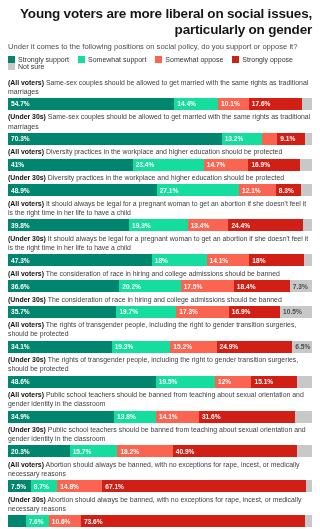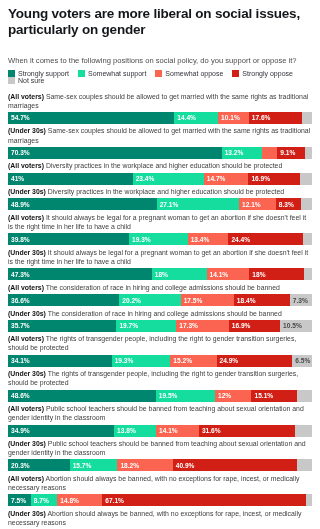--- a/index.html
+++ b/index.html
@@ -22,21 +22,22 @@
     padding: 6px 8px 4px 8px;
     display: flex;
     flex-direction: column;
   }
   .title {
     font-size: 13.5px;
     font-weight: bold;
     line-height: 1.17;
     letter-spacing: -0.2px;
     color: #14171a;
-    margin: 0 0 18px 0;
+    margin: 0 0 4px 0;
+    text-align: right;
   }
   .subtitle {
     font-size: 7.6px;
     line-height: 1.25;
     color: #4c4c4c;
     margin: 0 0 5px 0;
   }
   .legend {
     display: flex;
     flex-wrap: wrap;
@@ -96,21 +97,21 @@
   .seg.dark-text {
     color: #4a4a4a;
   }
 </style>
 </head>
 <body>
 
 <div class="chart-wrap">
 
   <h1 class="title">Young voters are more liberal on social issues, particularly on gender</h1>
-  <p class="subtitle">When it comes to the following positions on social policy, do you support or oppose it?</p>
+  <p class="subtitle">Under it comes to the following positions on social policy, do you support or oppose it?</p>
 
   <div class="legend">
       <div class="legend-item">
         <span class="legend-swatch" style="background: rgb(0, 134, 110);"></span>
         <span>Strongly support</span>
       </div>
       <div class="legend-item">
         <span class="legend-swatch" style="background: rgb(20, 221, 157);"></span>
         <span>Somewhat support</span>
       </div>

